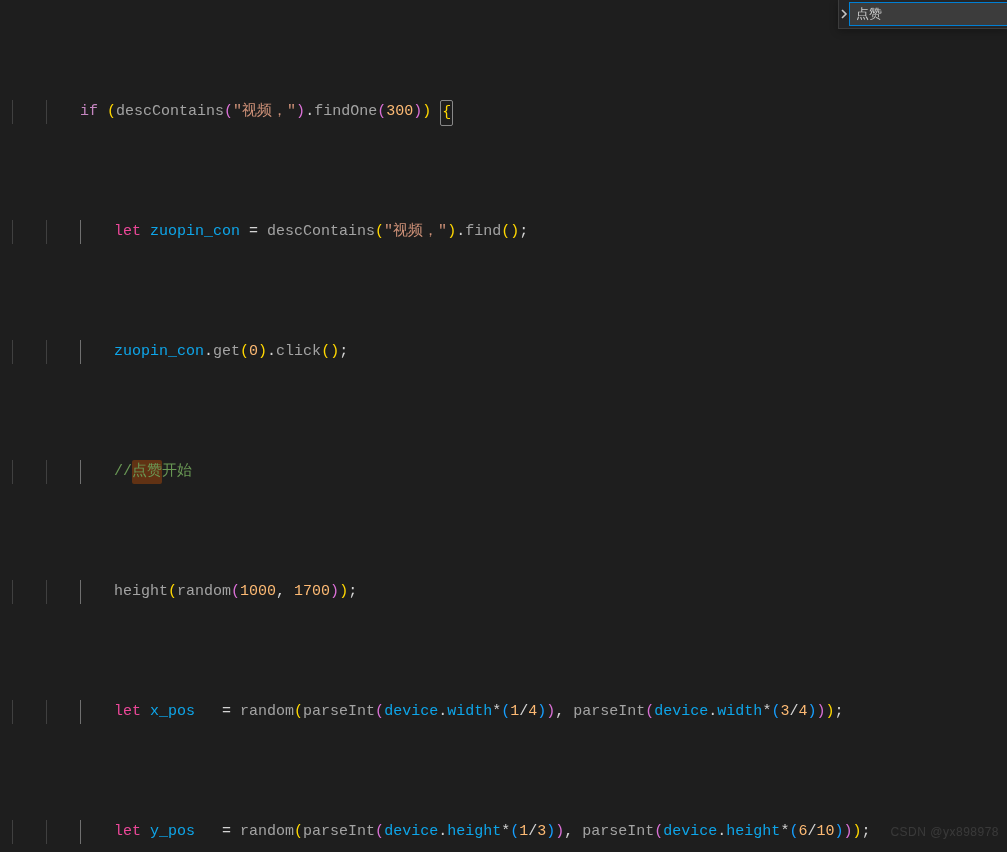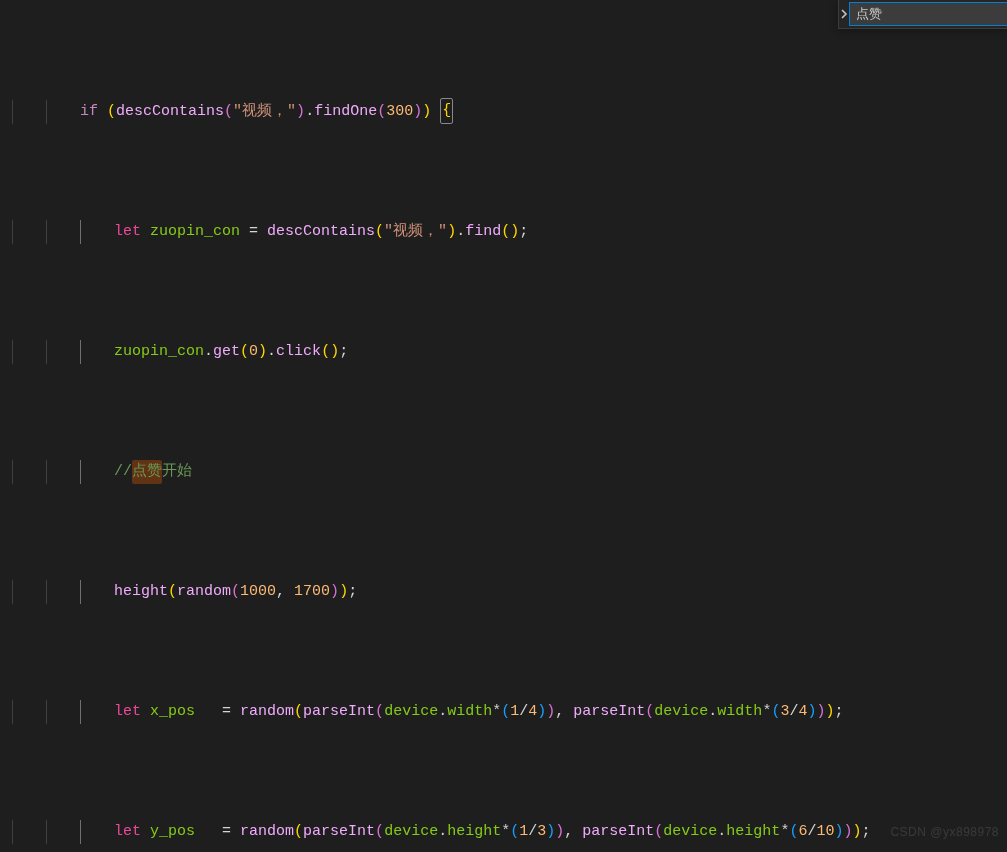--- a/index.html
+++ b/index.html
@@ -1,30 +1,30 @@
 <!DOCTYPE html>
 <html><head>
 <meta charset="utf-8">
 <style>
   html,body{margin:0;padding:0;background:#1e1e1e;color:#d4d4d4;font-family:Consolas,'Courier New',monospace;font-size:15px;line-height:24px;overflow:hidden}
   .editor{position:relative;width:1007px;height:852px;background:#1e1e1e}
   .code-area{position:absolute;left:12px;top:0;right:0;padding-top:4px;white-space:pre;overflow:hidden}
   .search-panel{position:absolute;top:0;right:0;width:168px;height:28px;background:#252526;display:flex;align-items:center;border-left:1px solid #3c3c3c;border-bottom:1px solid #3c3c3c;box-shadow:0 2px 8px rgba(0,0,0,.3);z-index:5}
   .search-chevron{width:20px;height:28px;display:flex;align-items:center;justify-content:center;color:#c5c5c5;cursor:pointer}
   .search-input{flex:1;height:22px;background:#3c3c3c;border:1px solid #007fd4;color:#ccc;font-size:13px;padding:0 6px;font-family:inherit}
-  .line{height:24px;display:flex;align-items:flex-end;white-space:pre}
+  .line{height:24px;display:flex;align-items:flex-start;white-space:pre}
   .indent{display:inline-block;border-left:1px solid #404040;width:33px;height:24px;vertical-align:top}
   .indent.active{border-left-color:#707070}
   .bracket-box{border:1px solid #888;border-radius:2px;padding:0 1px}
   .hl{background:#613214;border-radius:2px}
   
   .k{color:#c586c0}  
   .kb{color:#ec4899} 
-  .fn{color:#f0abfc}
-  .v{color:#84cc16}
+  .fn{color:#a3a3a3}
+  .v{color:#0ea5e9}
   .s{color:#ce9178}
   .n{color:#fdba74}
   .c{color:#6a9955}
   .p{color:#d4d4d4}
   .b0{color:#ffd700}
   .b1{color:#da70d6}
   .b2{color:#179fff}
   .watermark{position:absolute;right:8px;bottom:8px;color:rgba(255,255,255,.12);font-size:12px;letter-spacing:.5px;font-family:Arial,sans-serif}
 </style>
 </head>

